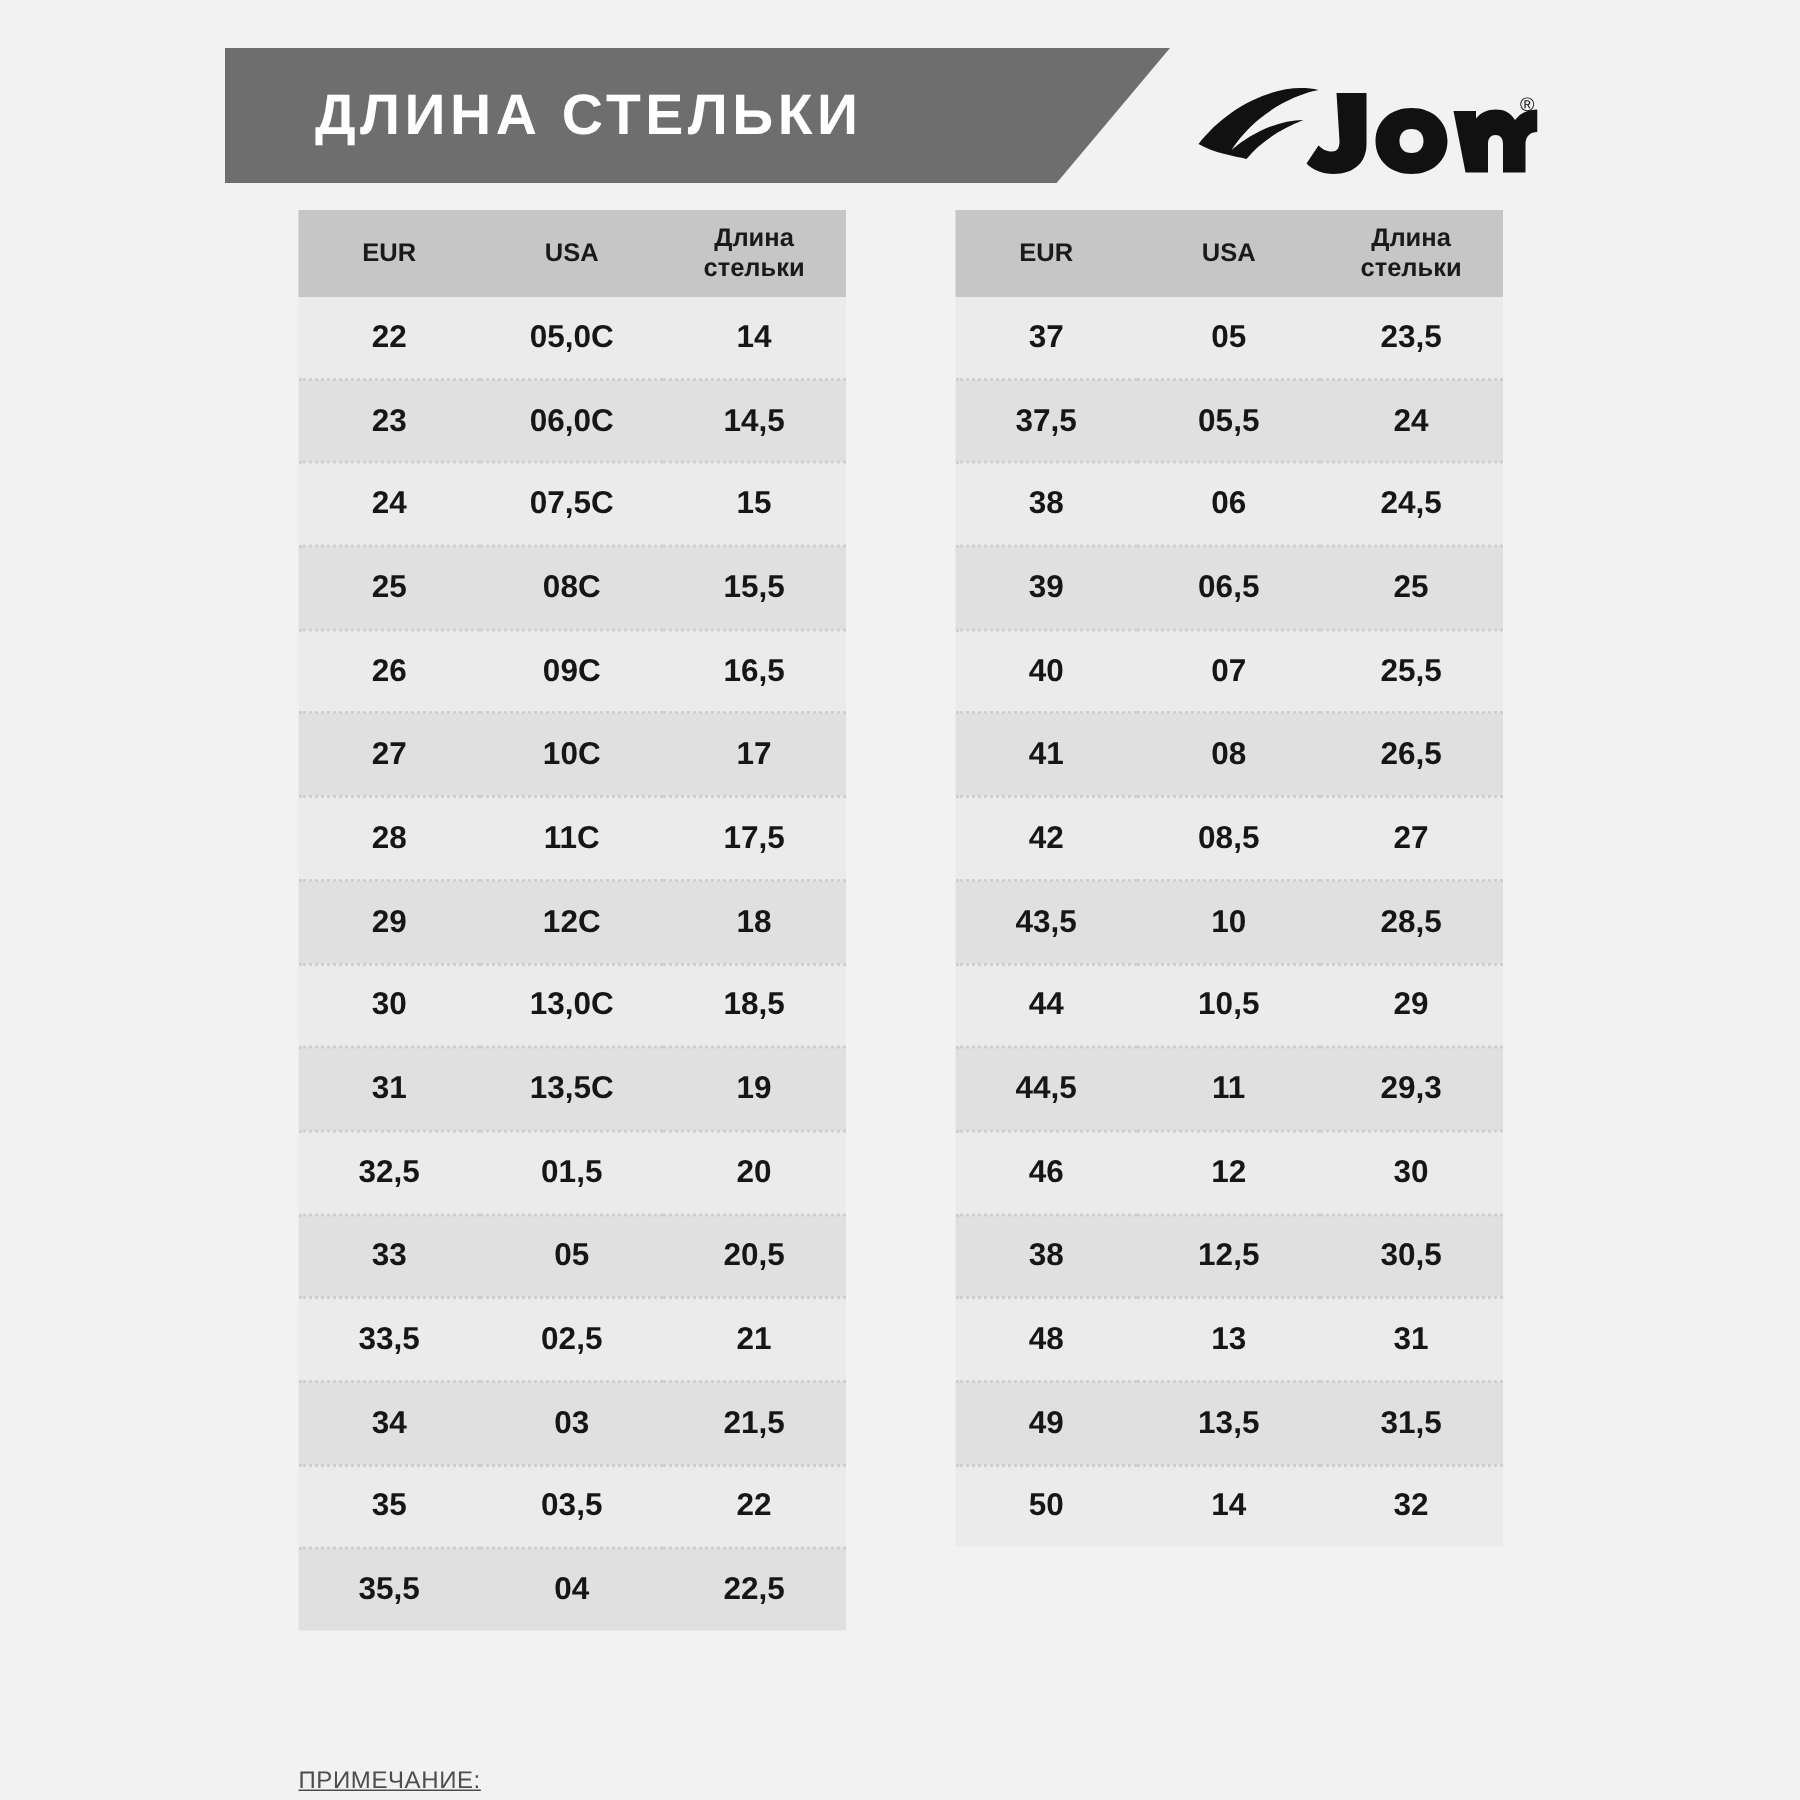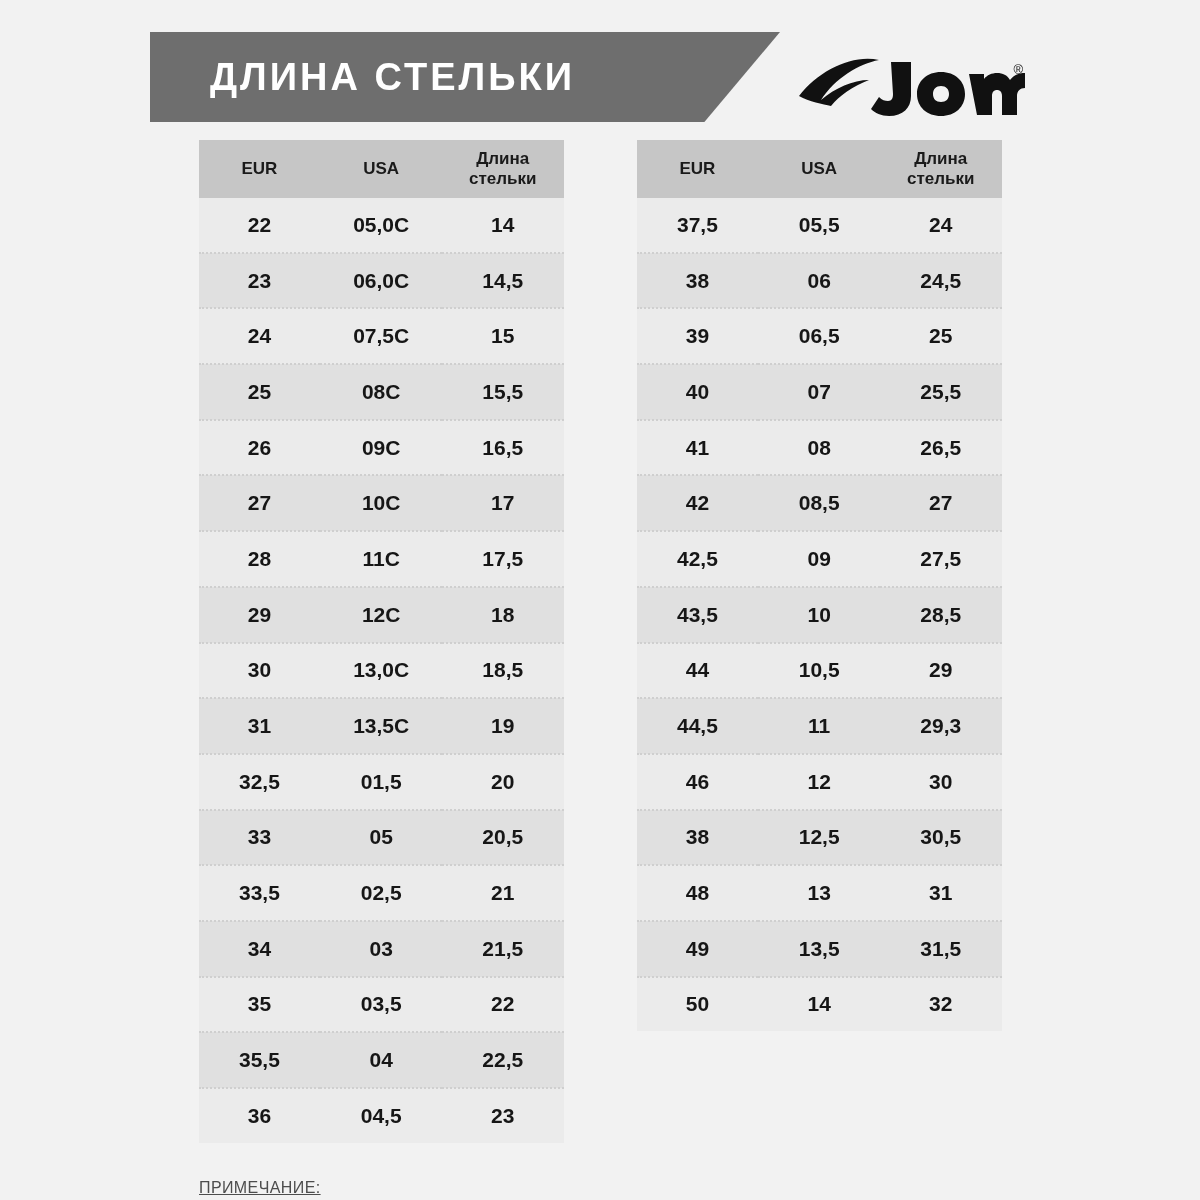--- a/index.html
+++ b/index.html
@@ -237,45 +237,45 @@
             <tr>
               <td>35</td>
               <td>03,5</td>
               <td>22</td>
             </tr>
             <tr>
               <td>35,5</td>
               <td>04</td>
               <td>22,5</td>
             </tr>
-            <tr>
-              <td>36</td>
-              <td>04,5</td>
-              <td>23</td>
-            </tr>
           </tbody>
       </table>
     </div>
 
     <div class="table-wrap">
       <table>
         <colgroup>
             <col class="c1">
             <col class="c2">
             <col class="c3">
           </colgroup>
         <thead>
           <tr>
             <th>EUR</th>
             <th>USA</th>
             <th>Длина стельки</th>
           </tr>
         </thead>
         <tbody id="right-body">
             <tr>
+              <td>37</td>
+              <td>05</td>
+              <td>23,5</td>
+            </tr>
+            <tr>
               <td>37,5</td>
               <td>05,5</td>
               <td>24</td>
             </tr>
             <tr>
               <td>38</td>
               <td>06</td>
               <td>24,5</td>
             </tr>
             <tr>
@@ -290,25 +290,20 @@
             </tr>
             <tr>
               <td>41</td>
               <td>08</td>
               <td>26,5</td>
             </tr>
             <tr>
               <td>42</td>
               <td>08,5</td>
               <td>27</td>
-            </tr>
-            <tr>
-              <td>42,5</td>
-              <td>09</td>
-              <td>27,5</td>
             </tr>
             <tr>
               <td>43,5</td>
               <td>10</td>
               <td>28,5</td>
             </tr>
             <tr>
               <td>44</td>
               <td>10,5</td>
               <td>29</td>

